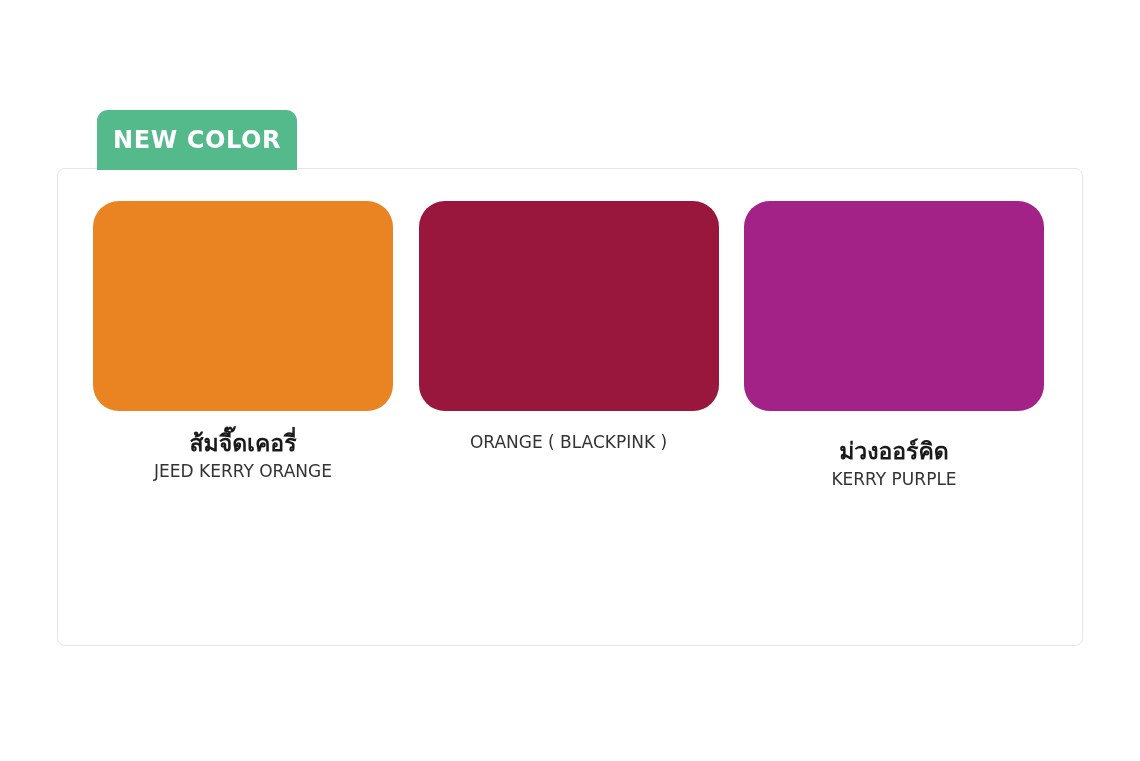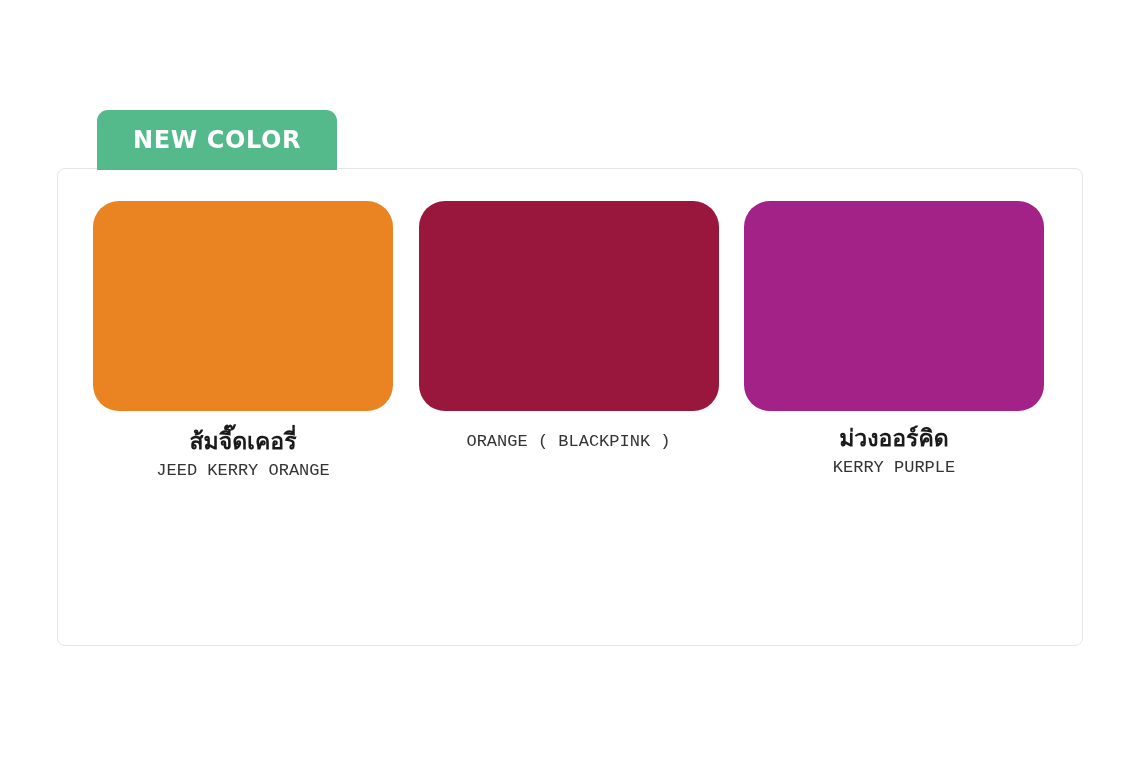--- a/index.html
+++ b/index.html
@@ -21,21 +21,21 @@
     left: 57px;
     top: 110px;
     width: 1026px;
   }
 
   
   .tab {
     position: absolute;
     left: 40px;
     top: 0;
-    width: 240px;
+    width: 200px;
     height: 60px;
     background: #54b98b;
     border-radius: 11px 11px 0 0;
     box-sizing: border-box;
     display: flex;
     align-items: center;
     justify-content: center;
     z-index: 3;
   }
   .tab-label {
@@ -64,40 +64,39 @@
 
   
   .swatch-grid {
     position: absolute;
     left: 36px;
     top: 91px;
     width: 951px;
     display: flex;
     justify-content: space-between;
     z-index: 2;
-    font-family: Liberation Mono, monospace;
   }
   .swatch-col {
     width: 300px;
     display: flex;
     flex-direction: column;
     align-items: center;
   }
   .swatch-chip {
     width: 300px;
     height: 210px;
     border-radius: 26px;
   }
   .swatch-text {
     width: 100%;
     text-align: center;
     margin-top: 18px;
   }
   .swatch-text.raised {
-    margin-top: 15px;
+    margin-top: 26px;
   }
   .name-th {
     display: block;
     font-size: 23px;
     font-weight: bold;
     color: #1a1a1a;
     line-height: 1.25;
     white-space: nowrap;
   }
   .name-en {

